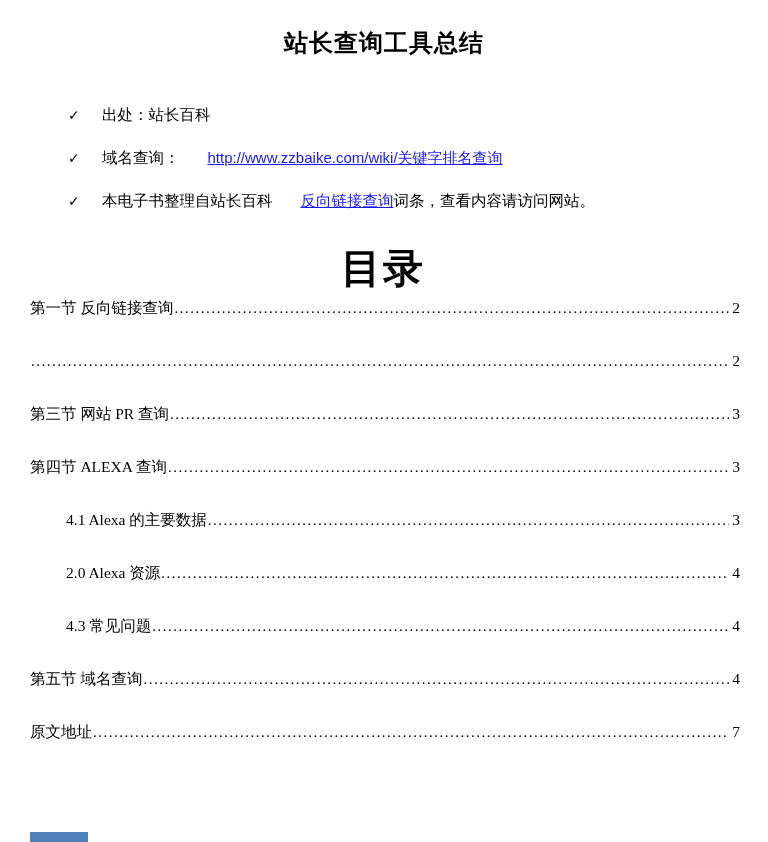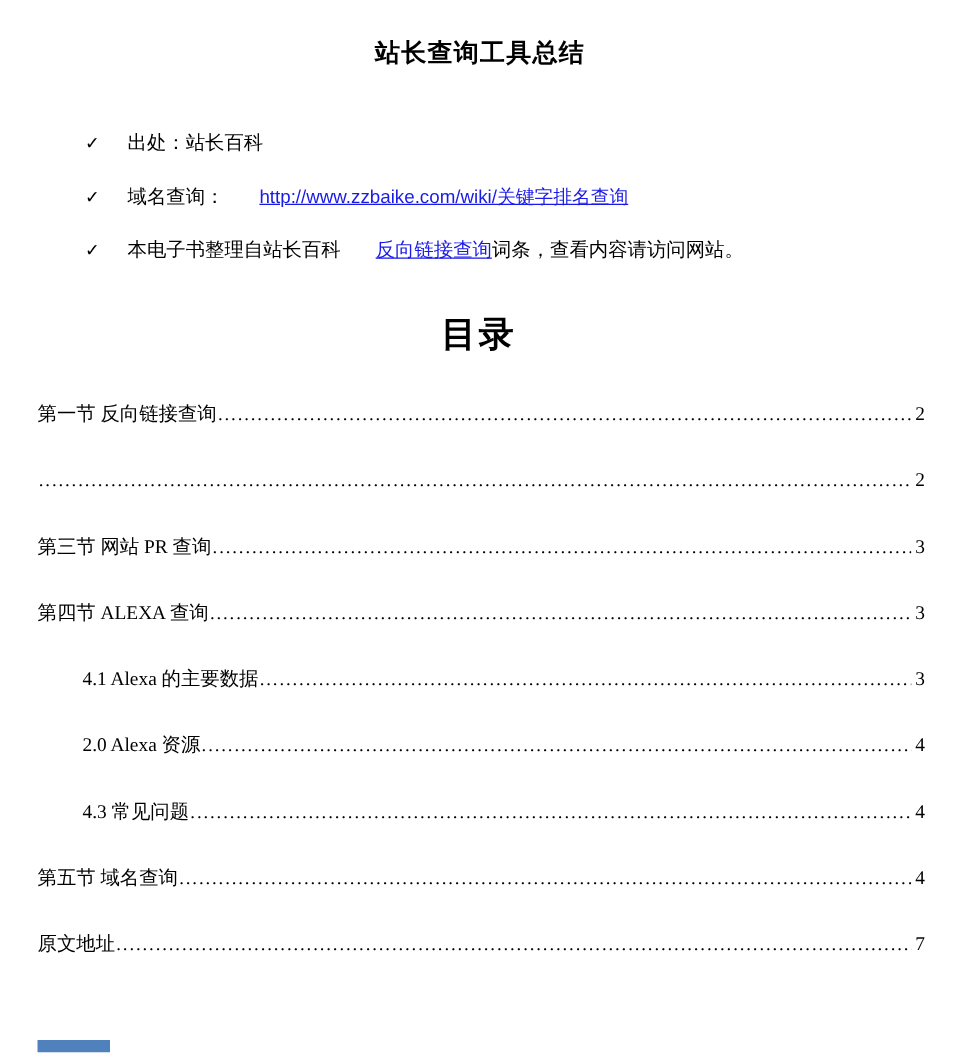--- a/index.html
+++ b/index.html
@@ -12,21 +12,21 @@
     height: 842px;
     position: relative;
     overflow: hidden;
     font-family: "Liberation Serif", "DejaVu Serif", serif;
     color: #000000;
   }
   .doc-title {
     margin: 0;
     padding-top: 24px;
     text-align: center;
-    font-size: 20px;
+    font-size: 24px;
     font-weight: bold;
     letter-spacing: 1px;
     line-height: 38px;
   }
   .bullet-list {
     margin: 42px 40px 0 68px;
   }
   .bullet-item {
     display: flex;
     align-items: baseline;
@@ -46,27 +46,27 @@
     cursor: pointer;
     margin-left: 28px;
   }
   a.url-link {
     font-family: "Liberation Sans", "DejaVu Sans", sans-serif;
     font-size: 15px;
   }
   .toc-heading {
     margin: 36px 2px 0 0;
     text-align: center;
-    font-size: 28px;
+    font-size: 40px;
     font-weight: bold;
     letter-spacing: 2px;
     line-height: 42px;
   }
   .toc-list {
-    margin-top: 32px;
+    margin-top: 8px;
     padding: 0 28px 0 30px;
   }
   .toc-row {
     display: flex;
     align-items: baseline;
     font-size: 15.5px;
     line-height: 20px;
     margin-bottom: 33px;
     text-decoration: none;
     color: #000000;

